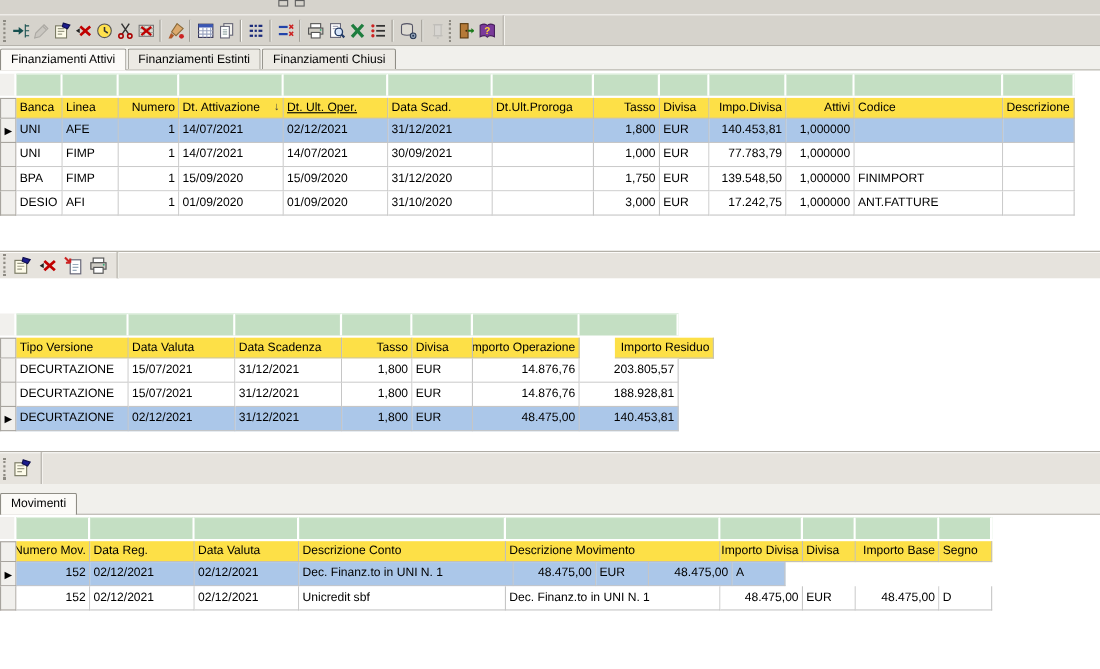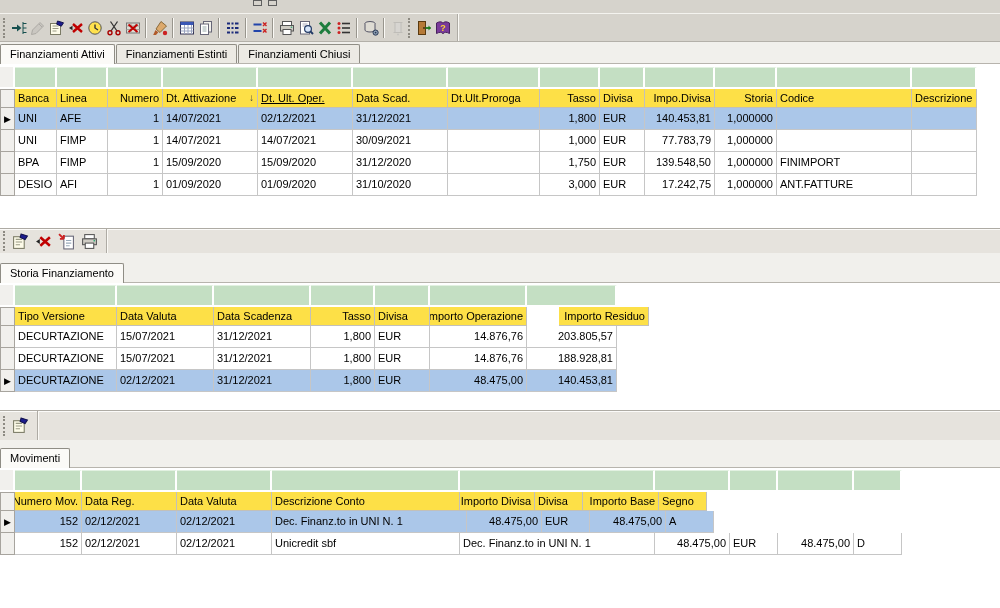--- a/index.html
+++ b/index.html
@@ -317,21 +317,21 @@
         <div class="gcell al-r" style="width: 60px;">
           <span>Tasso</span>
         </div>
         <div class="gcell" style="width: 45px;">
           <span>Divisa</span>
         </div>
         <div class="gcell al-r" style="width: 70px;">
           <span>Impo.Divisa</span>
         </div>
         <div class="gcell al-r" style="width: 62px;">
-          <span>Storia</span>
+          <span>Attivi</span>
         </div>
         <div class="gcell" style="width: 135px;">
           <span>Codice</span>
         </div>
         <div class="gcell" style="width: 65px;">
           <span>Descrizione</span>
         </div>
       </div>
       <div class="grow selected">
         <div class="gsel" style="height: 22px;">
@@ -434,23 +434,20 @@
           <svg viewBox="0 0 16 16">
             <rect x="3.5" y="1.5" width="9" height="4" fill="#fff" stroke="#555"></rect>
             <rect x="1.5" y="5.5" width="13" height="5.5" fill="#cfccc4" stroke="#555"></rect>
             <rect x="4" y="9.5" width="8" height="5" fill="#fff" stroke="#555"></rect>
             <circle cx="12.5" cy="7.2" r=".8" fill="#3a7"></circle>
           </svg>
         </span>
       </div>
       <div class="tb-groove"></div>
     </div>
-  <div id="storia-tabs" class="tabstrip">
-      <div class="tab active">Storia Finanziamento</div>
-    </div>
   <div class="grid" style="left: 0px; top: 285px; width: 617px;">
       <div class="grow ggrp">
         <div class="gcorner"></div>
         <div class="gblock" style="width: 102px;"></div>
         <div class="gblock" style="width: 97px;"></div>
         <div class="gblock" style="width: 97px;"></div>
         <div class="gblock" style="width: 64px;"></div>
         <div class="gblock" style="width: 55px;"></div>
         <div class="gblock" style="width: 97px;"></div>
         <div class="gblock" style="width: 90px;"></div>
@@ -549,20 +546,23 @@
         </div>
         <div class="gcell" style="width: 95px;">
           <span>Data Reg.</span>
         </div>
         <div class="gcell" style="width: 95px;">
           <span>Data Valuta</span>
         </div>
         <div class="gcell" style="width: 188px;">
           <span>Descrizione Conto</span>
         </div>
+        <div class="gcell" style="width: 195px;">
+          <span>Descrizione Movimento</span>
+        </div>
         <div class="gcell al-r" style="width: 75px;">
           <span>Importo Divisa</span>
         </div>
         <div class="gcell" style="width: 48px;">
           <span>Divisa</span>
         </div>
         <div class="gcell al-r" style="width: 76px;">
           <span>Importo Base</span>
         </div>
         <div class="gcell" style="width: 48px;">

